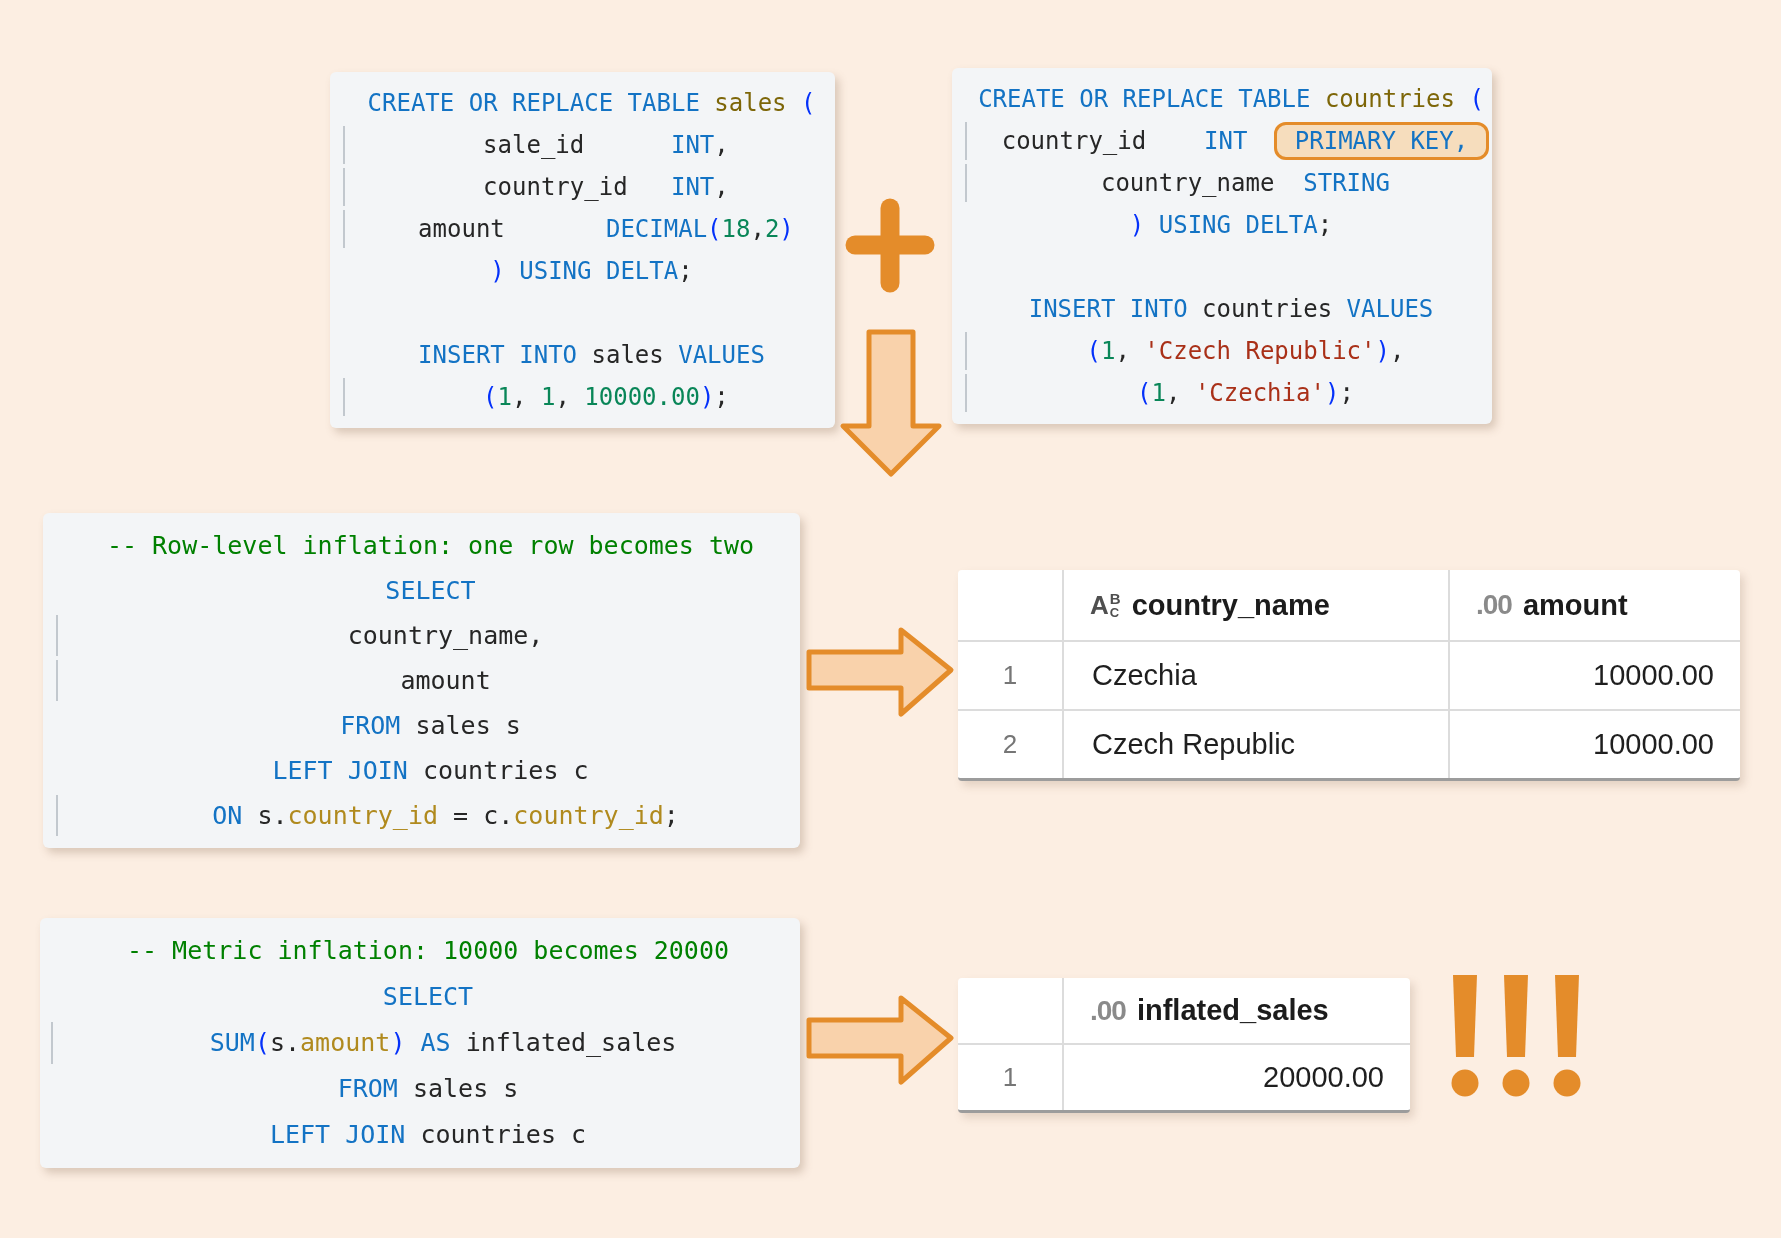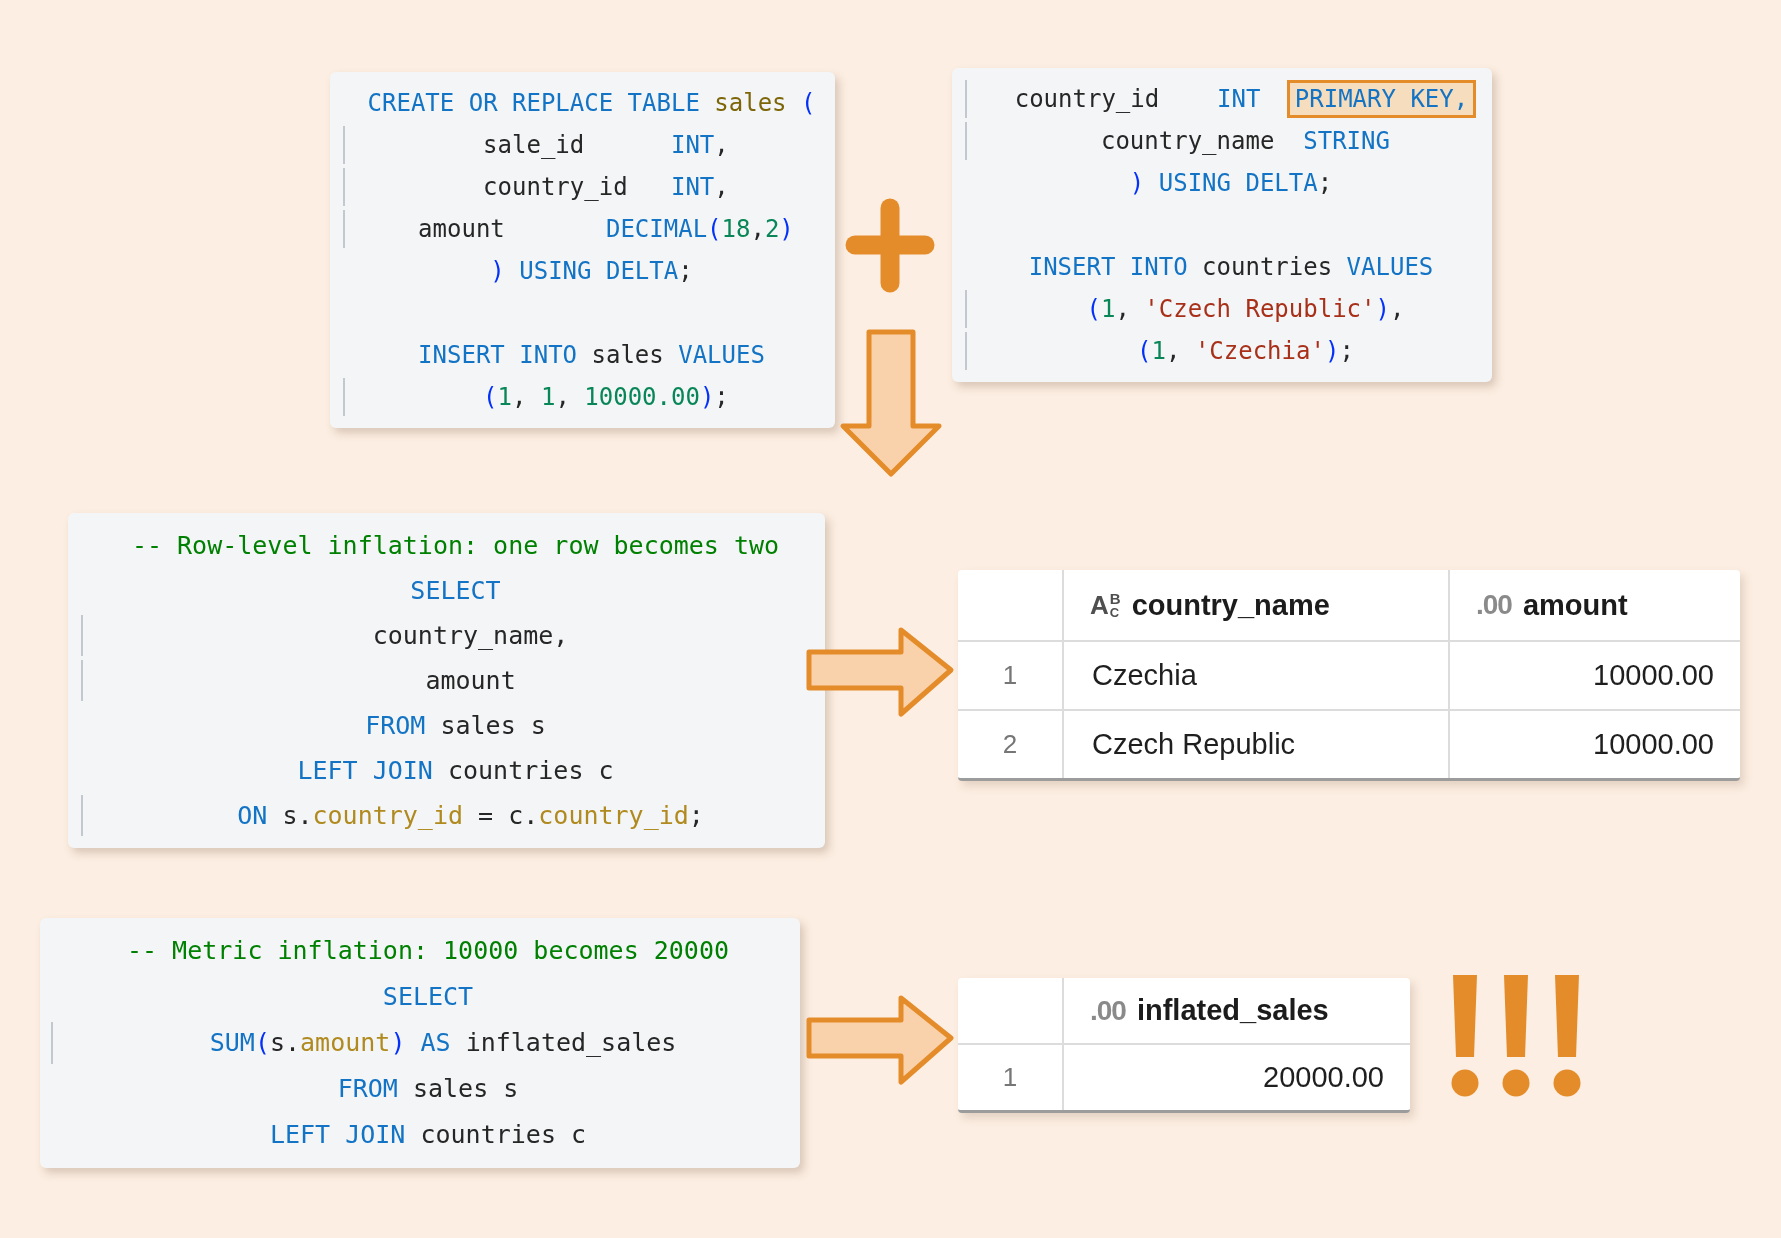--- a/index.html
+++ b/index.html
@@ -15,36 +15,36 @@
 
   
   .codeblock{
     position:absolute;background:var(--code-bg);border-radius:6px;
     box-shadow:4px 5px 9px rgba(140,110,85,.30);
     font-family:"DejaVu Sans Mono","Liberation Mono",monospace;
     color:var(--identifier);padding:10px 0 10px 18px;box-sizing:border-box;
   }
   .cb-small{font-size:24px;}
   .cb-small .code-line{height:42px;line-height:42px;}
-  .cb-mid{font-size:25px;margin-left:25px;}
+  .cb-mid{font-size:25px;}
   .cb-mid .code-line{height:45px;line-height:45px;}
   .cb-bot{font-size:25px;}
   .cb-bot .code-line{height:46px;line-height:46px;}
   .code-line{position:relative;white-space:pre;text-align:center;}
   .code-line.guided::before{content:"";position:absolute;left:-5px;top:2px;bottom:2px;width:2px;background:var(--guide);}
   .tok-kw{color:var(--keyword);}
   .tok-id{color:var(--identifier);}
   .tok-tbl{color:var(--table-name);}
   .tok-num{color:var(--number);}
   .tok-cmt{color:var(--comment);}
   .tok-str{color:var(--string);}
   .tok-br{color:var(--bracket);}
   .tok-mem{color:var(--member);}
   .tok-pun{color:var(--identifier);}
-  .tok-hl{background:var(--highlight-bg);border:3px solid var(--accent-orange);border-radius:0;padding:2px 5px;margin-left:12px;}
+  .tok-hl{background:var(--highlight-bg);border:3px solid var(--accent-orange);border-radius:12px;padding:2px 18px;margin-left:12px;}
 
   
   .result-table{
     position:absolute;background:#ffffff;border-radius:4px;
     box-shadow:4px 5px 9px rgba(140,110,85,.22);
     border-bottom:3px solid var(--table-bottom);
   }
   .result-table .tr{display:grid;align-items:center;}
   .result-table .tr + .tr{border-top:2px solid var(--table-border);}
   .result-table .td{height:100%;display:flex;align-items:center;box-sizing:border-box;overflow:hidden;}
@@ -83,20 +83,21 @@
     </div>
 
   <div class="shape" style="left:845px;top:198px;">
     <svg width="90" height="95" viewBox="0 0 90 95">
       <line x1="10" y1="47" x2="80" y2="47" stroke="#e48c2a" stroke-width="19" stroke-linecap="round"></line>
       <line x1="45" y1="10" x2="45" y2="85" stroke="#e48c2a" stroke-width="19" stroke-linecap="round"></line>
     </svg>
   </div>
 
   <div class="codeblock cb-small" style="left:952px;top:68px;width:540px;">
+      <div class="code-line"><span class="tok-kw">CREATE OR REPLACE TABLE </span><span class="tok-tbl">countries </span><span class="tok-br">(</span></div>
       <div class="code-line guided"><span class="tok-id">  country_id    </span><span class="tok-kw">INT </span><span class="tok-kw tok-hl">PRIMARY KEY,</span></div>
       <div class="code-line guided"><span class="tok-id">  country_name  </span><span class="tok-kw">STRING</span></div>
       <div class="code-line"><span class="tok-br">) </span><span class="tok-kw">USING DELTA</span><span class="tok-pun">;</span></div>
       <div class="code-line">&nbsp;</div>
       <div class="code-line"><span class="tok-kw">INSERT INTO </span><span class="tok-id">countries </span><span class="tok-kw">VALUES</span></div>
       <div class="code-line guided"><span>  </span><span class="tok-br">(</span><span class="tok-num">1</span><span class="tok-pun">, </span><span class="tok-str">'Czech Republic'</span><span class="tok-br">)</span><span class="tok-pun">,</span></div>
       <div class="code-line guided"><span>  </span><span class="tok-br">(</span><span class="tok-num">1</span><span class="tok-pun">, </span><span class="tok-str">'Czechia'</span><span class="tok-br">)</span><span class="tok-pun">;</span></div>
     </div>
 
   <div class="shape" style="left:835px;top:326px;">

